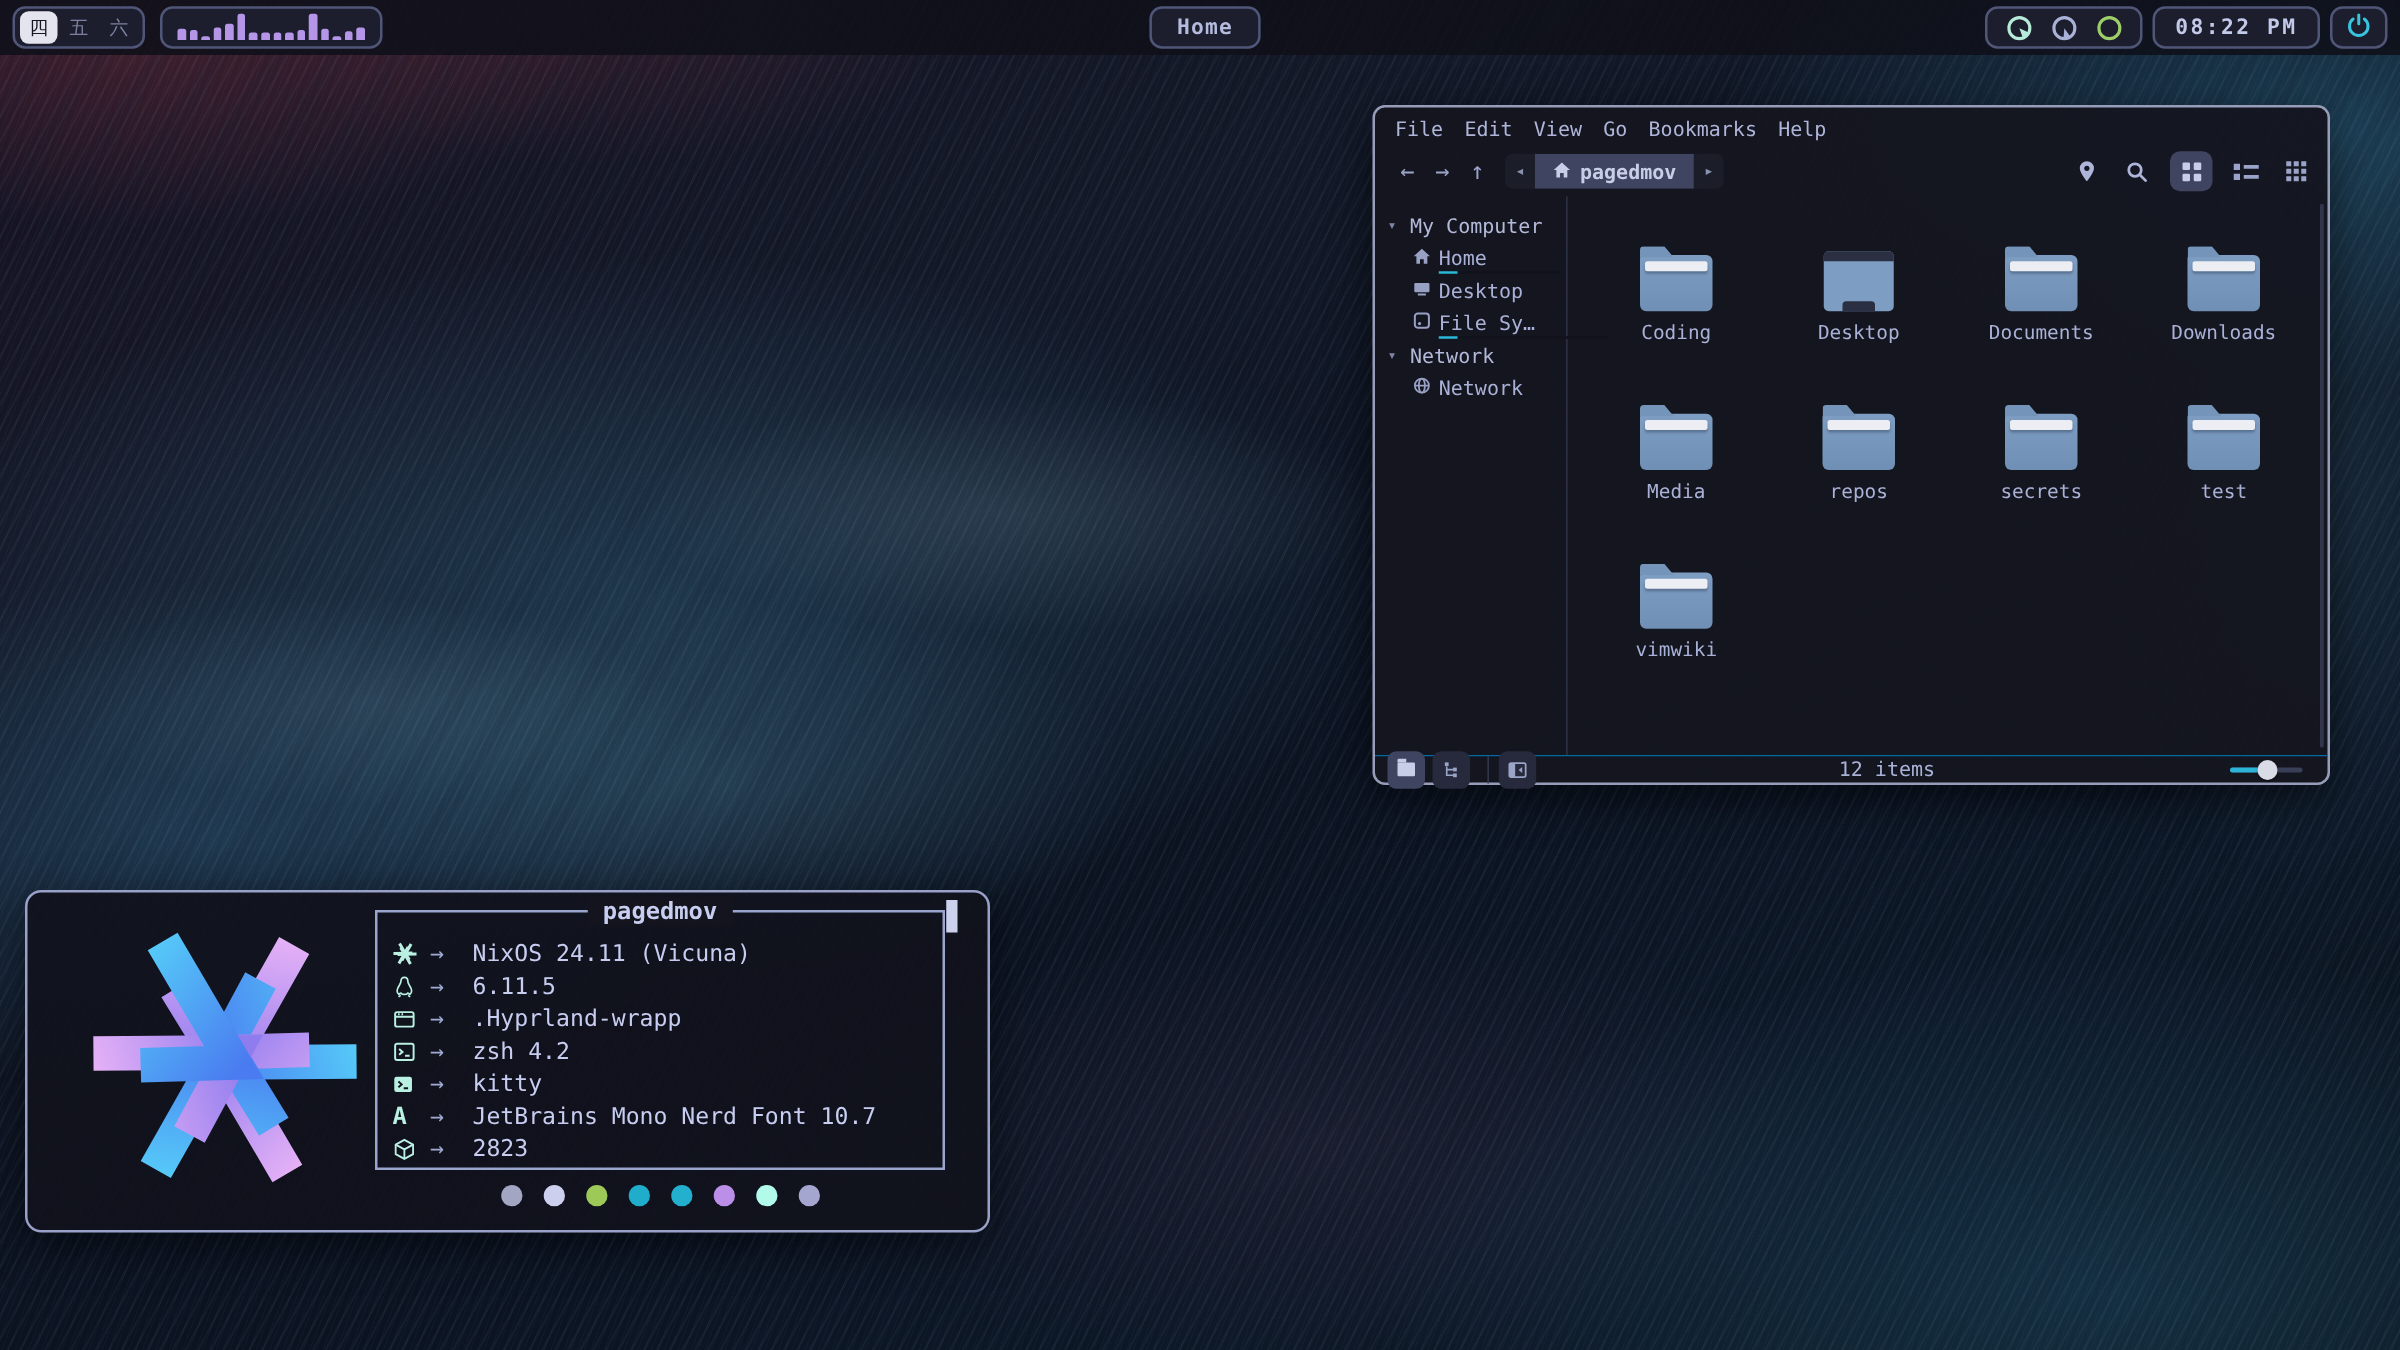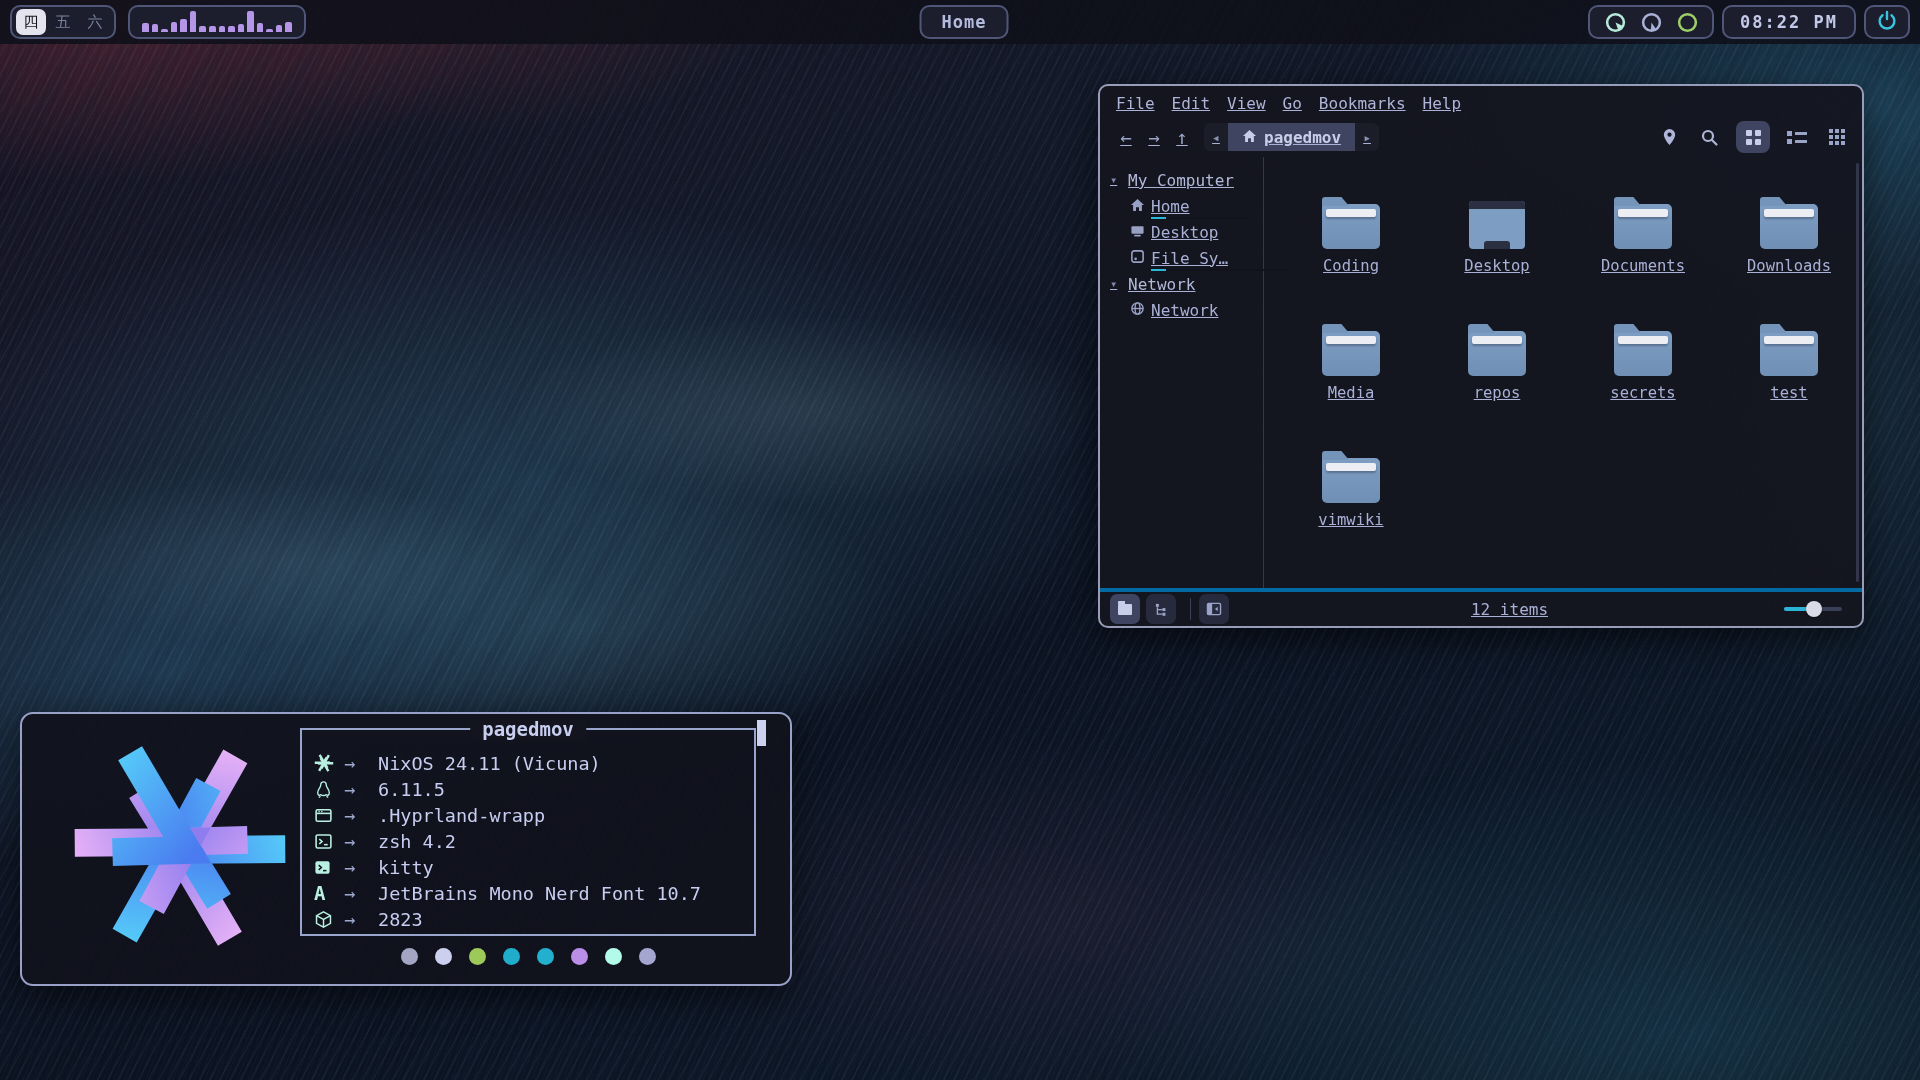--- a/index.html
+++ b/index.html
@@ -44,21 +44,21 @@
   .vbar{width:7px;background:#b495e8;border-radius:2px 2px 0 0;min-height:2px;}
   .win-title{position:absolute;left:50%;transform:translateX(-50%);padding:0 20px;
     font-weight:bold;font-size:17px;color:#b4bbdd;letter-spacing:1px;}
   .bar-right{position:absolute;right:6px;top:5px;display:flex;align-items:center;}
   .gauges{padding:0 12px;gap:10px;}
   .clockmod{padding:0 16px;font-size:17px;font-weight:bold;color:#c3c9e8;letter-spacing:2px;}
   .powermod{width:46px;justify-content:center;}
   
   .fm{position:absolute;left:1098px;top:84px;width:766px;height:544px;
     background:rgba(20,21,31,.94);border:2px solid #979db9;border-radius:10px;
-    box-shadow:0 10px 34px rgba(0,0,0,.55);display:flex;flex-direction:column;z-index:4;text-decoration:underline;}
+    box-shadow:0 10px 34px rgba(0,0,0,.55);display:flex;flex-direction:column;z-index:4;}
   .menubar{display:flex;gap:17px;padding:8px 4px 4px 16px;font-size:16px;color:#aeb5d8;}
   .menu-item{cursor:pointer;}
   .fm-toolbar{display:flex;align-items:center;height:40px;padding:0 12px;}
   .navbtn{background:none;border:none;color:#9aa3c8;font-size:19px;width:28px;height:28px;
     font-family:inherit;cursor:pointer;padding:0;}
   .pathbar{display:flex;align-items:stretch;height:28px;margin-left:8px;background:#1b1d29;
     border-radius:6px;overflow:hidden;}
   .path-chev{width:24px;display:flex;align-items:center;justify-content:center;
     color:#8a92b2;font-size:13px;cursor:pointer;}
   .path-seg{display:flex;align-items:center;gap:7px;padding:0 14px;background:#3f4460;
@@ -76,39 +76,39 @@
   .fm-body{flex:1;display:flex;min-height:0;}
   .sidebar{width:168px;border-right:1px solid #33384f;padding-top:10px;font-size:16px;}
   .srow{display:flex;align-items:center;gap:6px;height:26px;padding-left:10px;cursor:pointer;position:relative;}
   .srow .exp{color:#7e86a8;font-size:12px;width:12px;}
   .srow.place{padding-left:30px;}
   .srow .lbl{color:#a9b1d6;}
   .srow.group .lbl{color:#b3bad9;}
   .underl .lbl{position:relative;}
   .underl .lbl::after{content:"";position:absolute;left:0;right:-58px;bottom:-3px;height:2px;background:#10121c;}
   .underl .lbl::before{content:"";position:absolute;left:0;bottom:-3px;width:15px;height:2px;background:#2ab8d8;z-index:1;}
-  .files{flex:1;position:relative;padding:24px 0 0 14px;}
+  .files{flex:1;position:relative;padding:24px 10px 0 14px;}
   .fgrid{display:grid;grid-template-columns:repeat(4,146px);grid-auto-rows:127px;}
   .fitem{display:flex;flex-direction:column;align-items:center;cursor:pointer;}
   .iconwrap{height:68px;display:flex;align-items:flex-end;justify-content:center;}
   .flabel{margin-top:8px;font-size:15.5px;color:#a9b1d6;}
   .folder{position:relative;width:58px;height:45px;background:linear-gradient(180deg,#7e9dc2,#6f8fb5);
     border-radius:3px 5px 5px 5px;}
   .folder::before{content:"";position:absolute;top:-7px;left:0;width:27px;height:9px;
     background:#7494ba;border-radius:3px 0 0 0;clip-path:polygon(0 0,72% 0,100% 100%,0 100%);}
   .folder::after{content:"";position:absolute;top:5px;left:4px;right:4px;height:8px;
     background:#eceef4;border-radius:2px;box-shadow:0 2px 2px rgba(30,40,60,.35);}
   .monitor{position:relative;width:56px;height:48px;background:#7e9dc2;border-radius:4px;}
   .monitor::before{content:"";position:absolute;top:0;left:0;right:0;height:8px;
     background:#2a2f42;border-radius:4px 4px 0 0;}
   .monitor::after{content:"";position:absolute;bottom:0;left:50%;transform:translateX(-50%);
     width:26px;height:8px;background:#2a2f42;border-radius:3px 3px 0 0;}
   .scrollbar{position:absolute;right:3px;top:6px;bottom:6px;width:3px;background:#4a5070;
     border-radius:2px;opacity:.55;}
-  .statusbar{display:flex;align-items:center;height:38px;border-top:4px solid #0369a1;padding:0 10px;}
+  .statusbar{display:flex;align-items:center;height:22px;border-top:1px solid #0369a1;padding:0 10px;}
   .sbtn{width:30px;height:30px;background:#272a3c;border:none;border-radius:7px;margin-right:6px;
     display:flex;align-items:center;justify-content:center;cursor:pointer;}
   .sbtn.active{background:#3f4460;}
   .ssep{width:1px;height:22px;background:#3b4058;margin:0 8px;}
   .statustext{flex:1;text-align:center;font-size:16px;color:#a9b1d6;}
   .slider{position:relative;width:58px;height:16px;margin-right:10px;cursor:pointer;}
   .slider .track{position:absolute;top:6px;left:0;right:0;height:4px;background:#3a3f58;border-radius:2px;}
   .slider .fill{position:absolute;top:6px;left:0;width:52%;height:4px;background:#2cb4d8;border-radius:2px;}
   .slider .thumb{position:absolute;top:0;left:calc(52% - 8px);width:16px;height:16px;
     background:#d9dbe6;border-radius:50%;box-shadow:0 1px 2px rgba(0,0,0,.4);}

